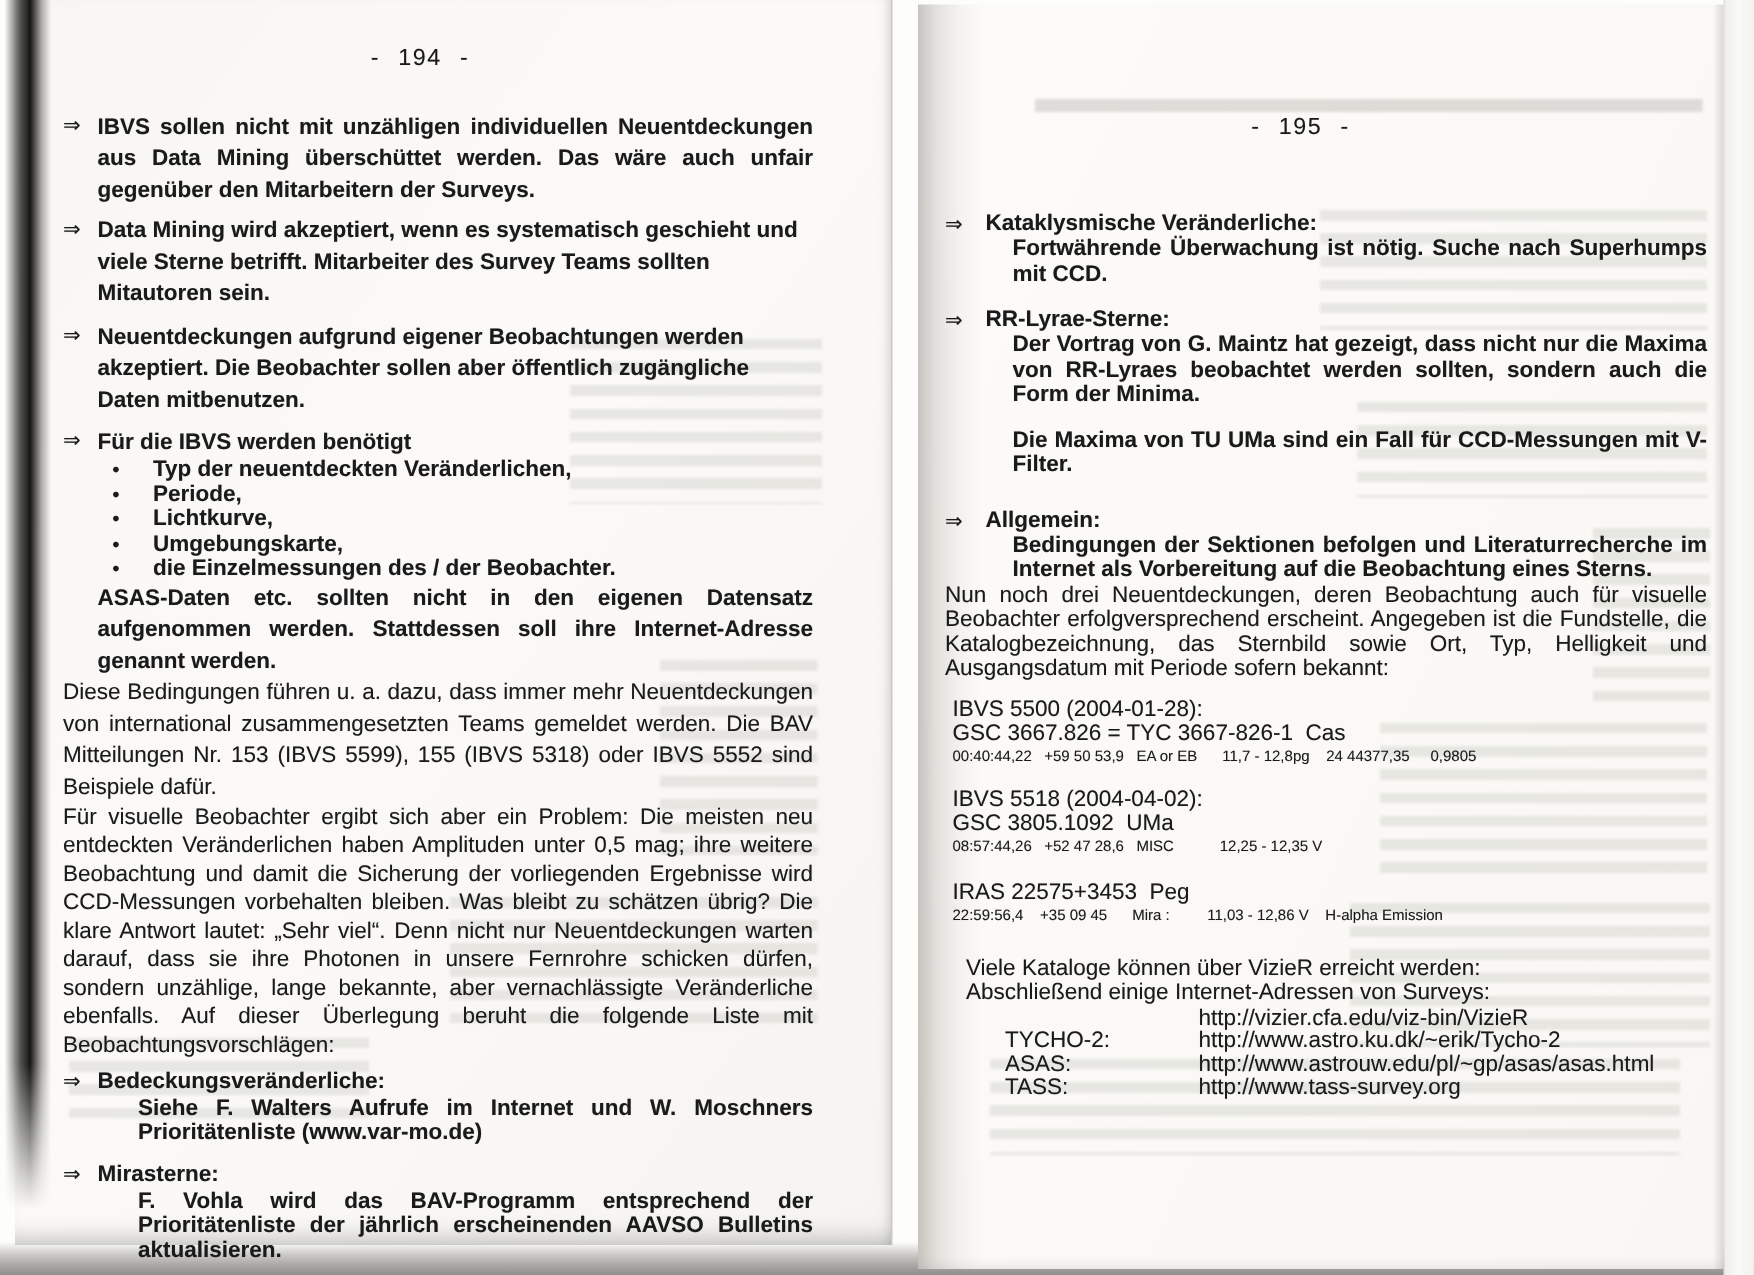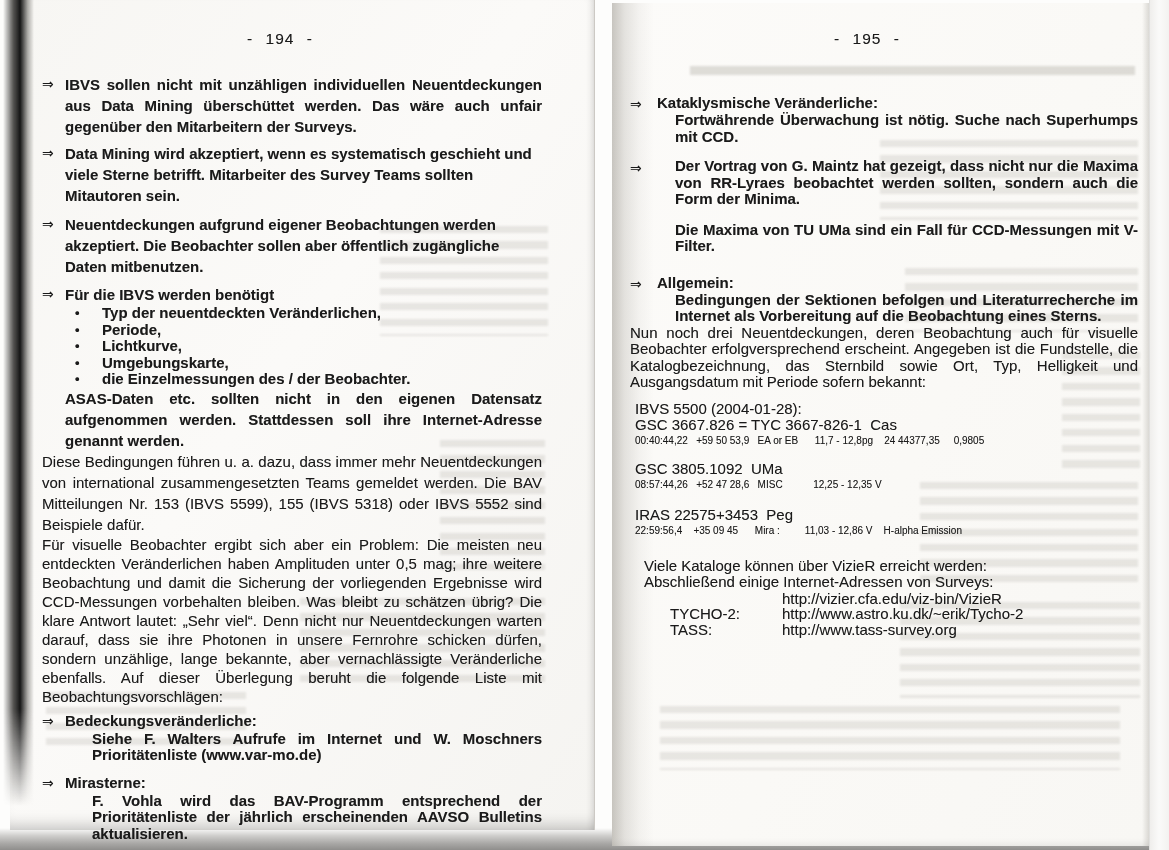--- a/index.html
+++ b/index.html
@@ -51,21 +51,21 @@
   
   .ghost{
     position:absolute;z-index:3;pointer-events:none;filter:blur(1.2px);
     background:repeating-linear-gradient(180deg,rgba(128,124,112,.15) 0px,rgba(128,124,112,.15) 7px,rgba(0,0,0,0) 7px,rgba(0,0,0,0) 15.5px);
   }
   .ghost.strong{background:repeating-linear-gradient(180deg,rgba(118,114,102,.22) 0px,rgba(118,114,102,.22) 9px,rgba(0,0,0,0) 9px,rgba(0,0,0,0) 16px);}
   
   .content{position:absolute;top:0;z-index:4;text-shadow:0 0 .5px rgba(25,25,25,.35);}
   .content p{margin:0;}
   .content-l{left:42px;width:500px;font-size:15px;line-height:21px;}
-  .content-r{left:630px;width:508px;font-size:15px;line-height:16.5px;}
+  .content-r{left:630px;width:508px;font-size:15px;line-height:16.5px;margin-top:46px;}
   .ph{text-align:center;font-size:15.5px;line-height:18px;letter-spacing:1px;word-spacing:7px;}
   .content-l .ph{margin:30px 24px 0 0;}
   .content-r .ph{margin:30px 34px 0 0;}
   .arrow-item{display:flex;align-items:flex-start;}
   .arrow{flex:0 0 23px;font-family:"DejaVu Sans",sans-serif;font-size:14px;line-height:20px;}
   .content-r .arrow{flex:0 0 27px;}
   .ai-body{flex:1;min-width:0;font-weight:bold;}
   .just{text-align:justify;}
   .ai-b0{margin-top:26px;}
   .ai-b1{margin-top:6px;}
@@ -91,21 +91,21 @@
   .content-r .sec-body2{margin-left:18px;margin-top:14px;text-align:justify;}
   .intro{margin:13px 0 0 5px;text-align:justify;}
   .entry{margin-left:5px;}
   .entry p{line-height:16px;white-space:pre-wrap;}
   .dline{font-size:10px;white-space:pre;}
   .e0{margin-top:10px;}
   .e1{margin-top:12px;}
   .e2{margin-top:14px;}
   .fin{margin:19px 0 0 14px;line-height:16px;}
   .srv-rows{margin:1px 0 0 40px;}
-  .srv-row{display:flex;line-height:15.5px;}
+  .srv-row{display:flex;line-height:15.5px;gap:17px;}
   .srv-label{flex:0 0 112px;}
   .srv-url{flex:1;white-space:nowrap;}
 </style>
 </head>
 <body>
 
 <div class="stage">
 
   <div class="bottom-band"></div>
   <div class="page page-left"></div>
@@ -200,20 +200,21 @@
       <span class="arrow">⇒</span>
       <div class="ai-body">
         <p class="sec-title">Kataklysmische Veränderliche:</p>
         <p class="sec-body">Fortwährende Überwachung ist nötig. Suche nach Superhumps mit CCD.</p>
       </div>
     </div>
 
     <div class="arrow-item sec-r1">
       <span class="arrow">⇒</span>
       <div class="ai-body">
+        <p class="sec-title">RR-Lyrae-Sterne:</p>
         <p class="sec-body">Der Vortrag von G. Maintz hat gezeigt, dass nicht nur die Maxima von RR-Lyraes beobachtet werden sollten, sondern auch die Form der Minima.</p>
         <p class="sec-body2">Die Maxima von TU UMa sind ein Fall für CCD-Messungen mit V-Filter.</p>
       </div>
     </div>
 
     <div class="arrow-item sec-r2">
       <span class="arrow">⇒</span>
       <div class="ai-body">
         <p class="sec-title">Allgemein:</p>
         <p class="sec-body">Bedingungen der Sektionen befolgen und Literaturrecherche im Internet als Vorbereitung auf die Beobachtung eines Sterns.</p>
@@ -222,20 +223,21 @@
 
     <p class="intro">Nun noch drei Neuentdeckungen, deren Beobachtung auch für visuelle Beobachter erfolgversprechend erscheint. Angegeben ist die Fundstelle, die Katalogbezeichnung, das Sternbild sowie Ort, Typ, Helligkeit und Ausgangsdatum mit Periode sofern bekannt:</p>
 
     <div class="entry e0">
       <p class="eline">IBVS 5500 (2004-01-28):</p>
       <p class="eline">GSC 3667.826 = TYC 3667-826-1  Cas</p>
       <p class="eline dline">00:40:44,22   +59 50 53,9   EA or EB      11,7 - 12,8pg    24 44377,35     0,9805</p>
     </div>
 
     <div class="entry e1">
+      <p class="eline">IBVS 5518 (2004-04-02):</p>
       <p class="eline">GSC 3805.1092  UMa</p>
       <p class="eline dline">08:57:44,26   +52 47 28,6   MISC           12,25 - 12,35 V</p>
     </div>
 
     <div class="entry e2">
       <p class="eline">IRAS 22575+3453  Peg</p>
       <p class="eline dline">22:59:56,4    +35 09 45      Mira :         11,03 - 12,86 V    H-alpha Emission</p>
     </div>
 
     <div class="fin">
@@ -246,19 +248,23 @@
     <div class="srv-rows">
       <div class="srv-row">
         <span class="srv-label"></span>
         <span class="srv-url">http://vizier.cfa.edu/viz-bin/VizieR</span>
       </div>
       <div class="srv-row">
         <span class="srv-label">TYCHO-2:</span>
         <span class="srv-url">http://www.astro.ku.dk/~erik/Tycho-2</span>
       </div>
       <div class="srv-row">
+        <span class="srv-label">ASAS:</span>
+        <span class="srv-url">http://www.astrouw.edu/pl/~gp/asas/asas.html</span>
+      </div>
+      <div class="srv-row">
         <span class="srv-label">TASS:</span>
         <span class="srv-url">http://www.tass-survey.org</span>
       </div>
     </div>
   </div>
 
 </div>
 
 </body></html>

